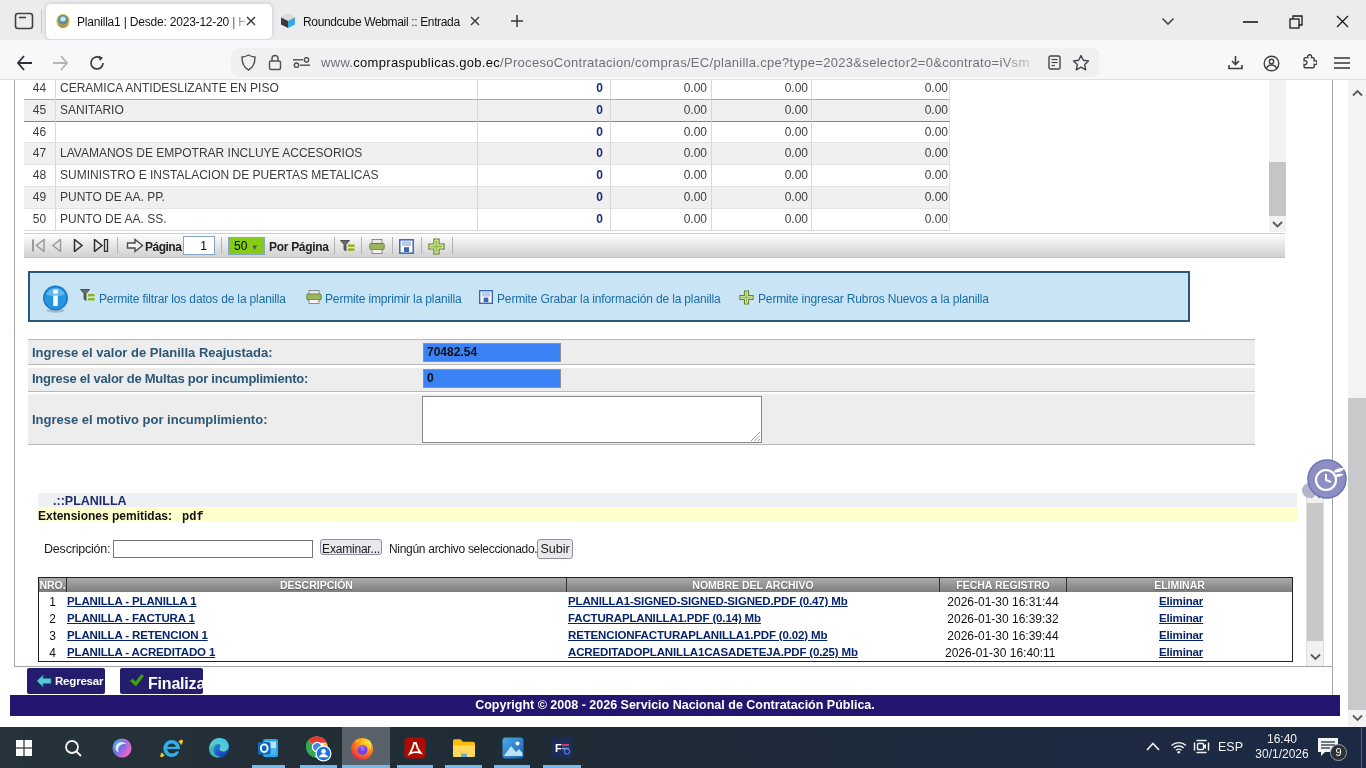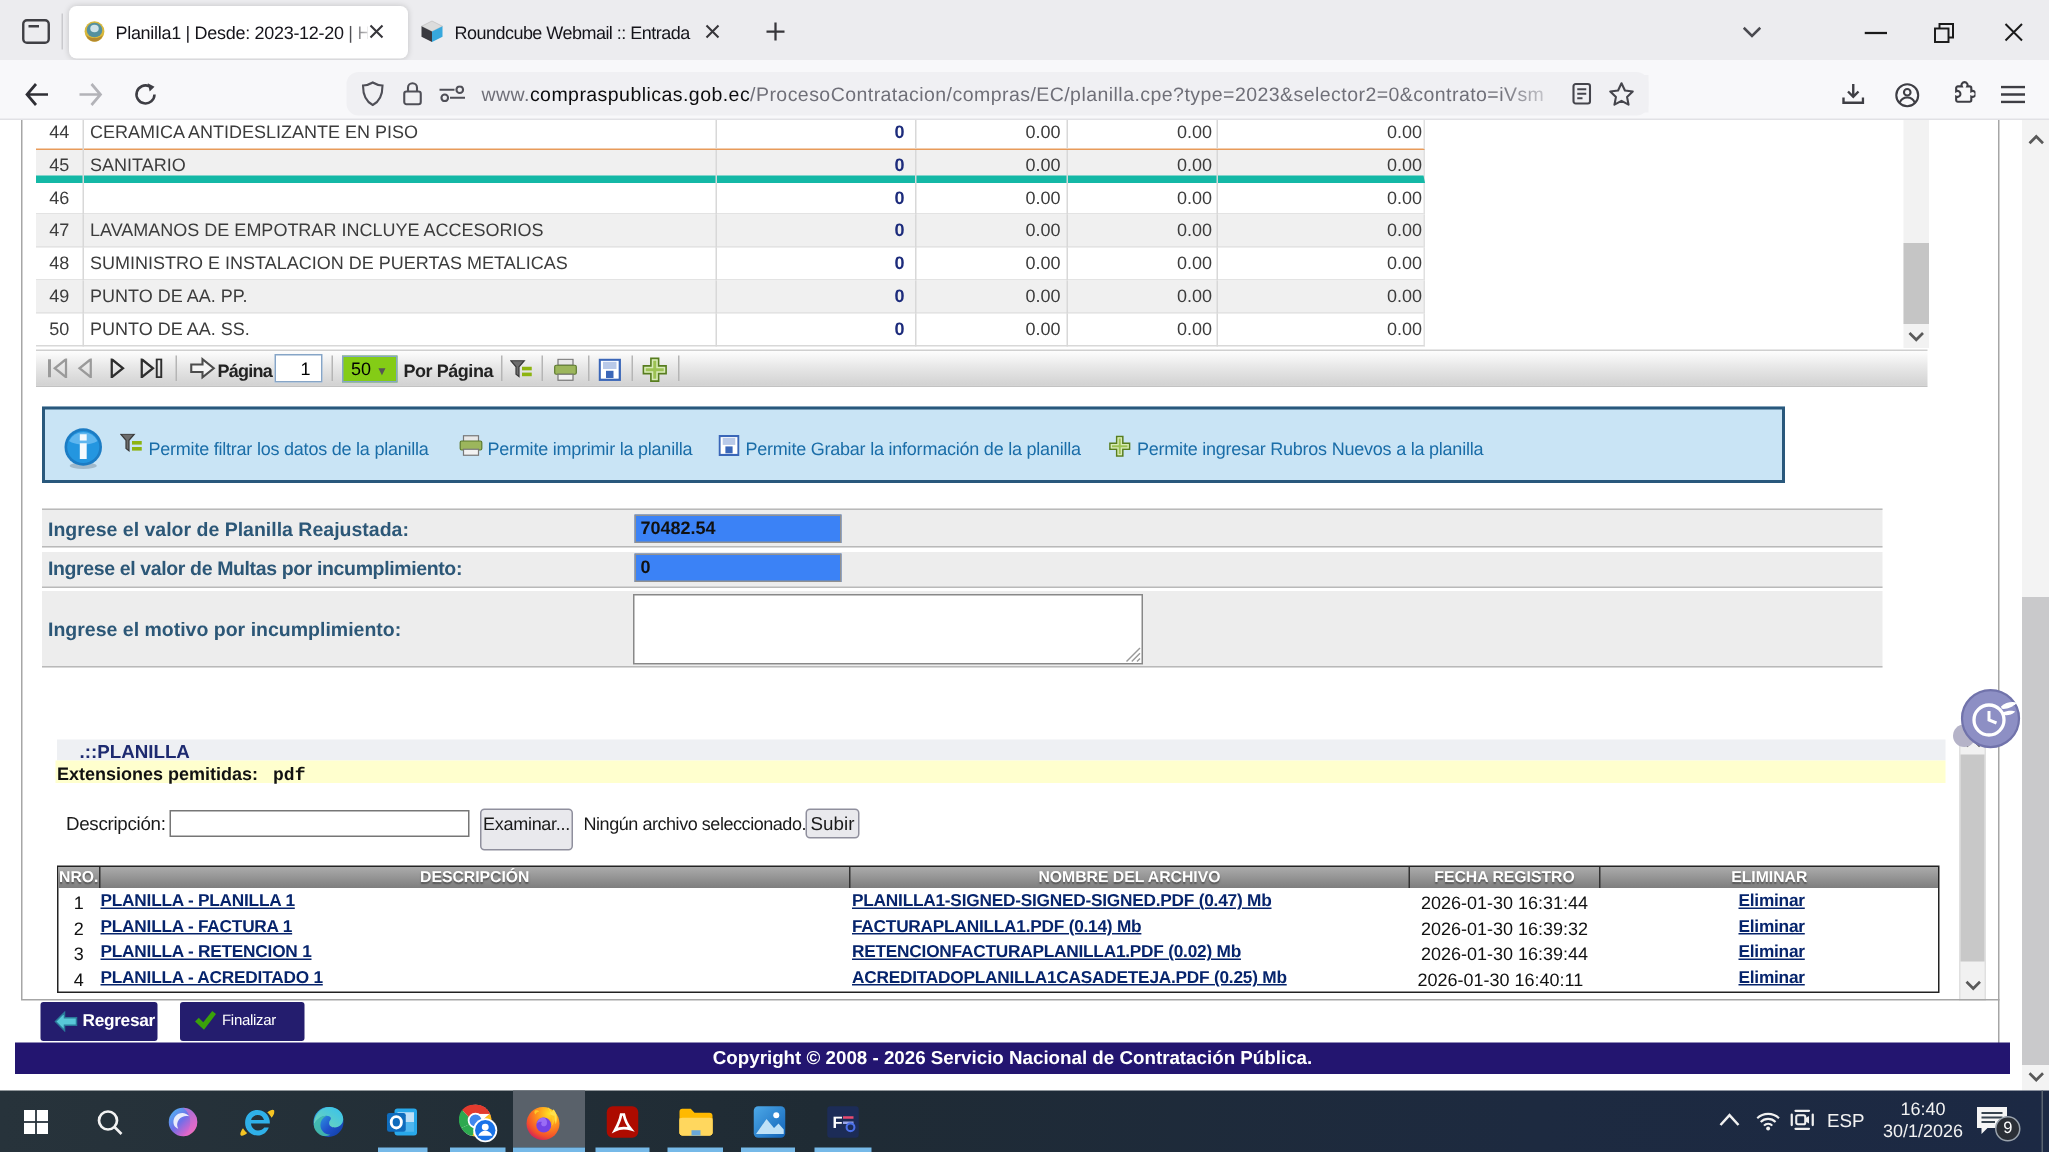--- a/index.html
+++ b/index.html
@@ -140,21 +140,21 @@
   <div class="abs" style="left:1332px;top:80px;width:1px;height:636px;background:#a6a6a6"></div>
 
   <div class="gridrow" style="top:80px;height:20px;border-bottom:1px solid #e89b5a">
       <div class="num" style="line-height:16px">44</div>
       <div class="desc" style="line-height:16px">CERAMICA ANTIDESLIZANTE EN PISO</div>
       <div class="c1" style="line-height:16px;height:19px">0</div>
       <div class="c2" style="line-height:16px;height:19px">0.00</div>
       <div class="c3" style="line-height:16px;height:19px">0.00</div>
       <div class="c4" style="line-height:16px;height:19px">0.00</div>
     </div>
-  <div class="gridrow odd" style="top:100px;height:22px;border-bottom:5px solid #14b8a6">
+  <div class="gridrow odd" style="top:100px;height:22px;border-bottom:1px solid #14b8a6">
       <div class="num">45</div>
       <div class="desc">SANITARIO</div>
       <div class="c1">0</div>
       <div class="c2">0.00</div>
       <div class="c3">0.00</div>
       <div class="c4">0.00</div>
     </div>
   <div class="gridrow" style="top:122px;height:21px;border-bottom:1px solid #e3e3e3">
       <div class="num">46</div>
       <div class="c1">0</div>
@@ -297,21 +297,21 @@
     <line x1="4.5" y1="10" x2="10" y2="4.5" stroke="#999" stroke-width="1"></line>
     <line x1="8" y1="10" x2="10" y2="8" stroke="#999" stroke-width="1"></line>
   </svg>
 
   <div class="abs" style="left:38px;top:493px;width:1259px;height:14px;background:#eef0f3"></div>
   <div class="abs" style="left:53px;top:494px;font-size:12.5px;font-weight:bold;color:#1d2a70">.::PLANILLA</div>
   <div class="abs" style="left:37px;top:507px;width:1260px;height:15px;background:#ffffce"></div>
   <div class="abs" style="left:38px;top:509px;font-size:12px;font-weight:bold;color:#111">Extensiones pemitidas:&nbsp;&nbsp; <span style="font-family:'Liberation Mono';font-weight:bold;font-size:12px">pdf</span></div>
   <div class="abs" style="left:44px;top:542px;font-size:12.5px;color:#1a1a1a;letter-spacing:-0.2px">Descripción:</div>
   <div class="abs" style="left:113px;top:540px;width:200px;height:18px;background:#fff;border:1px solid #767676"></div>
-  <div class="abs" style="left:320px;top:539px;width:62px;height:28px;background:#e9e9ed;border:1px solid #8f8f9d;border-radius:3px;font-size:12px;color:#1a1a1a;text-align:center;line-height:18px;letter-spacing:-0.2px">Examinar...</div>
+  <div class="abs" style="left:320px;top:539px;width:62px;height:16px;background:#e9e9ed;border:1px solid #8f8f9d;border-radius:3px;font-size:12px;color:#1a1a1a;text-align:center;line-height:18px;letter-spacing:-0.2px">Examinar...</div>
   <div class="abs" style="left:389px;top:542px;font-size:12px;color:#1a1a1a;letter-spacing:-0.3px">Ningún archivo seleccionado.</div>
   <div class="abs" style="left:537px;top:539px;width:36px;height:20px;background:#e9e9ed;border:1px solid #8f8f9d;border-radius:3px;font-size:12.5px;color:#1a1a1a;text-align:center;line-height:18px">Subir</div>
 
   <div class="abs" style="left:38px;top:577px;width:1255px;height:85px;border:1px solid #222"></div>
   <div class="abs" style="left:39px;top:578px;width:1253px;height:14px;background:linear-gradient(#ababab,#7e7e7e)"></div>
   <div class="abs" style="left:39px;top:579px;width:27px;height:12px;color:#fff;font-weight:bold;font-size:10.5px;text-align:center;text-shadow:0 1px 1px #555">NRO.</div>
   <div class="abs" style="left:66px;top:578px;width:1px;height:14px;background:#333"></div>
   <div class="abs" style="left:67px;top:579px;width:499px;height:12px;color:#fff;font-weight:bold;font-size:10.5px;text-align:center;text-shadow:0 1px 1px #555">DESCRIPCIÓN</div>
   <div class="abs" style="left:566px;top:578px;width:1px;height:14px;background:#333"></div>
   <div class="abs" style="left:567px;top:579px;width:372px;height:12px;color:#fff;font-weight:bold;font-size:10.5px;text-align:center;text-shadow:0 1px 1px #555">NOMBRE DEL ARCHIVO</div>
@@ -366,21 +366,21 @@
 
   <div class="abs navy-btn" style="left:27px;top:668px;width:78px;height:26px"></div>
   <svg class="abs" style="left:36px;top:674px" width="16" height="14" viewBox="0 0 16 14">
     <path d="M7 1 L1 7 L7 13 V9.5 H15 V4.5 H7 Z" fill="#58c8d8" stroke="#2a7a9a" stroke-width="1"></path>
   </svg>
   <div class="abs" style="left:55px;top:675px;color:#fff;font-weight:bold;font-size:11.5px;letter-spacing:-0.2px">Regresar</div>
   <div class="abs navy-btn" style="left:120px;top:668px;width:83px;height:26px"></div>
   <svg class="abs" style="left:129px;top:673px" width="16" height="15" viewBox="0 0 16 15">
     <path d="M1 8 L3.5 5.5 L6.5 8.5 L12.5 1 L15 3 L7 13.5 Z" fill="#3aa10a"></path>
   </svg>
-  <div class="abs" style="left:148px;top:675px;color:#fff;font-weight:normal;font-size:10px;letter-spacing:-0.2px">Finalizar</div>
+  <div class="abs" style="left:148px;top:675px;color:#fff;font-weight:bold;font-size:16px;letter-spacing:-0.2px">Finalizar</div>
 
   <div class="abs" style="left:10px;top:695px;width:1330px;height:21px;background:#231570;color:#fff;font-weight:bold;font-size:12.5px;text-align:center;line-height:20px">Copyright © 2008 - 2026 Servicio Nacional de Contratación Pública.</div>
 
   <div class="abs" style="left:1348px;top:80px;width:18px;height:647px;background:#f3f3f3"></div>
   <svg class="abs" style="left:1352px;top:89px" width="11" height="8" viewBox="0 0 11 8">
       <path d="M1 6.5 L5.5 2 L10 6.5" fill="none" stroke="#5a5a5a" stroke-width="1.8"></path>
     </svg>
   <div class="abs" style="left:1348px;top:398px;width:18px;height:312px;background:#c9c9cb"></div>
   <svg class="abs" style="left:1352px;top:714px" width="11" height="8" viewBox="0 0 11 8">
       <path d="M1 1.5 L5.5 6 L10 1.5" fill="none" stroke="#5a5a5a" stroke-width="1.8"></path>

